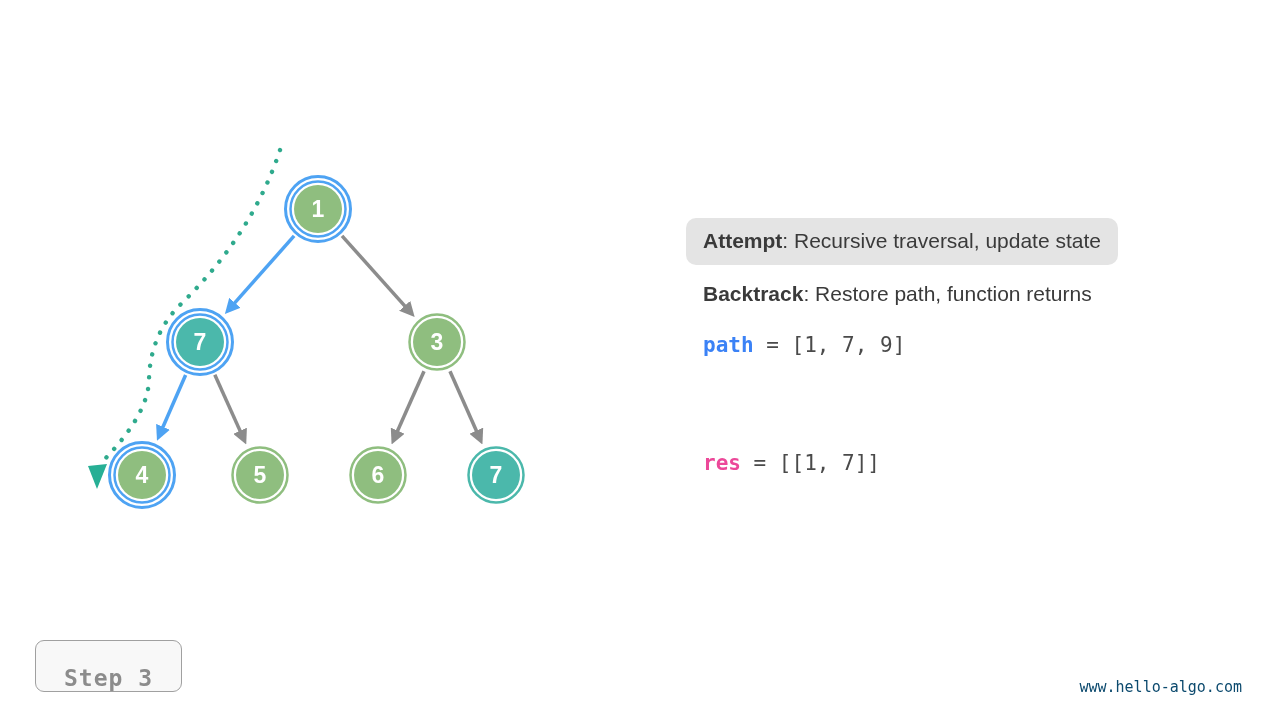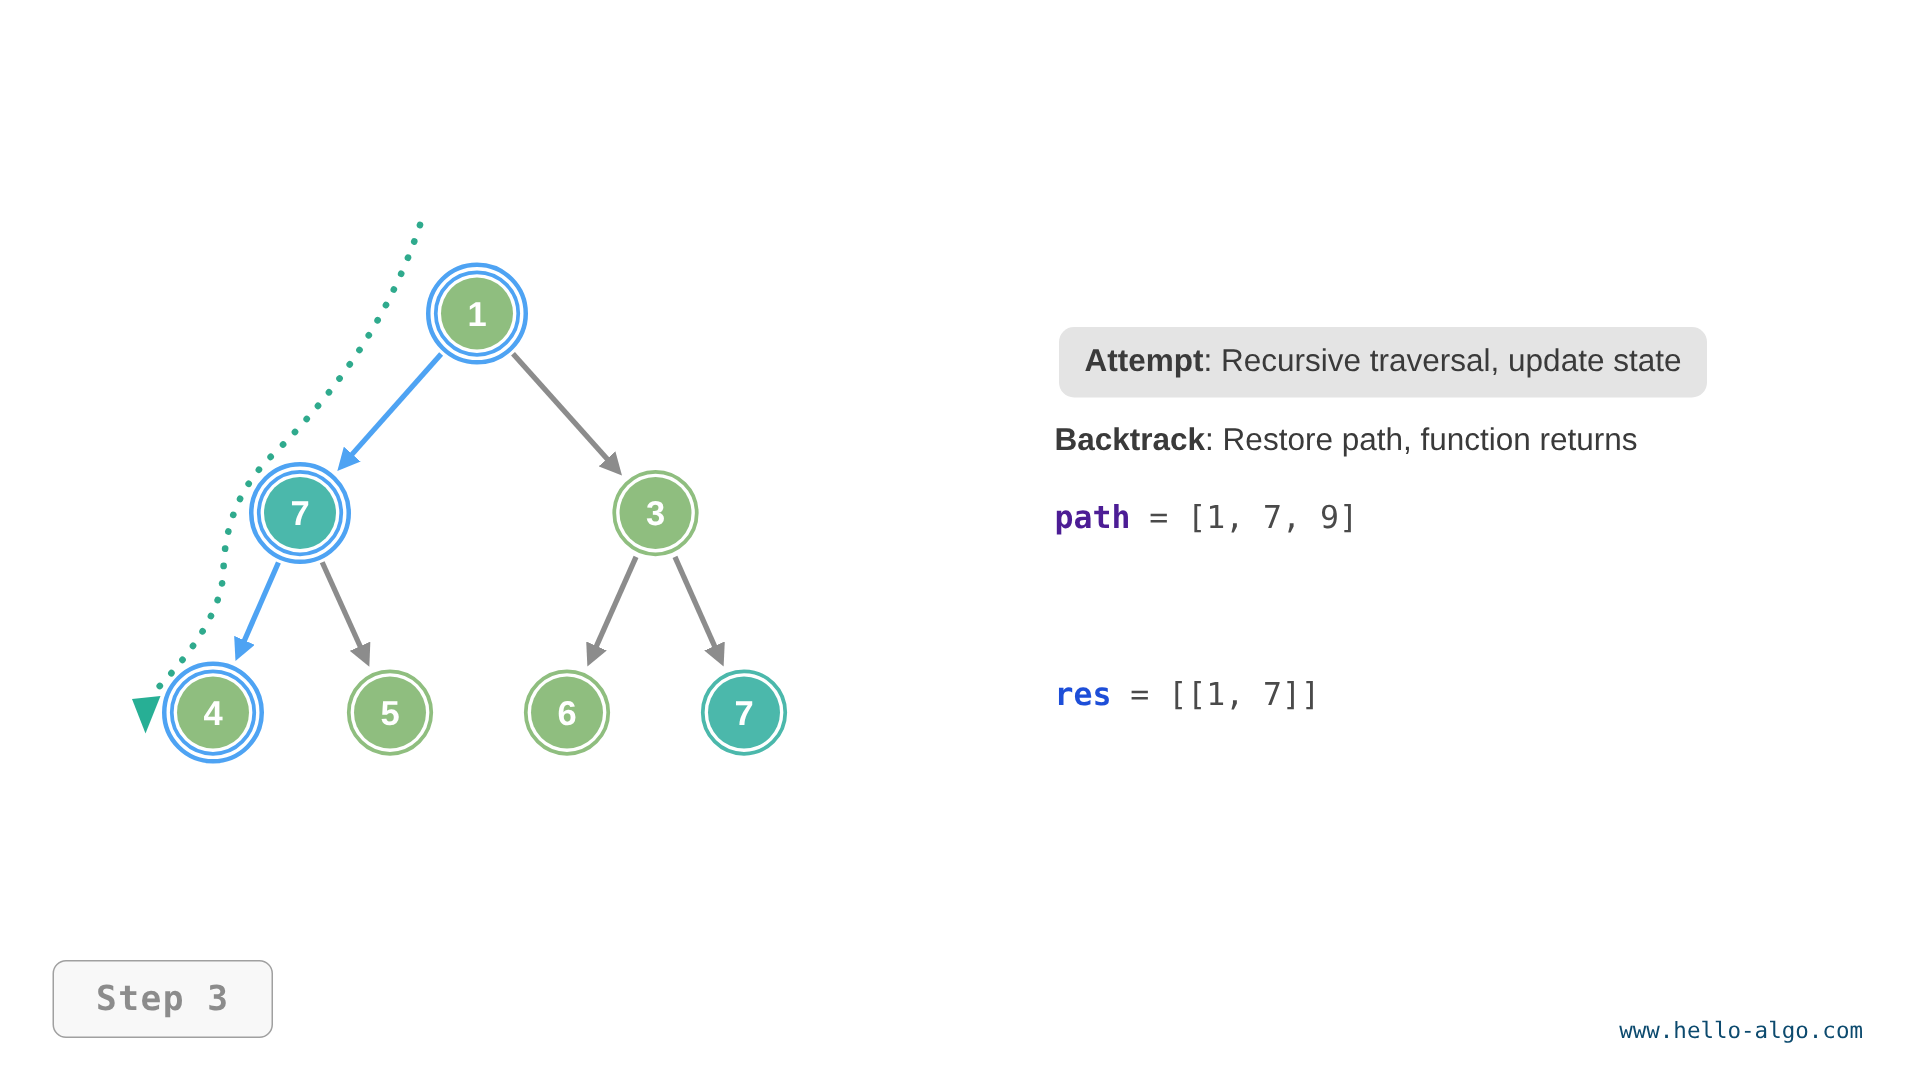--- a/index.html
+++ b/index.html
@@ -16,21 +16,20 @@
     width: 620px; height: 620px;
   }
   .panel { position: absolute; left: 686px; top: 218px; width: 520px; }
   .attempt-pill {
     display: inline-block;
     background: #e4e4e4;
     border-radius: 10px;
     padding: 11px 17px 12px 17px;
     font-size: 21px;
     color: #3a3a3a;
-    margin-left: 20px;
   }
   .backtrack-line {
     position: absolute; left: 703px; top: 282px;
     font-size: 21px;
     color: #3a3a3a;
     white-space: nowrap;
   }
   .bold-label { font-weight: bold; }
   .code-line {
     position: absolute; left: 703px;
@@ -41,21 +40,21 @@
   }
   .code-line .var-name { font-weight: bold; }
   #path-line { top: 333px; }
   #res-line  { top: 451px; }
   .step-badge {
     position: absolute; left: 35px; top: 640px;
     width: 147px; height: 52px;
     background: #f8f8f8;
     border: 1.5px solid #a0a0a0;
     border-radius: 9px;
-    display: flex; align-items: center; justify-content: center;
+    display: flex; align-items: flex-end; justify-content: center;
     font-family: "DejaVu Sans Mono", monospace;
     font-size: 23px; font-weight: bold;
     color: #8c8c8c;
     letter-spacing: 1px;
   }
   .watermark {
     position: absolute; right: 38px; top: 678px;
     font-family: "DejaVu Sans Mono", monospace;
     font-size: 15px;
     color: #0c4a6e;
@@ -120,21 +119,21 @@
       <text x="496" y="475" dy="0.36em" text-anchor="middle" fill="#FFFFFF" font-size="23" font-weight="bold" font-family="&quot;Liberation Sans&quot;, sans-serif">7</text>
     </g>
   </svg>
 
 <div class="panel">
   <span class="attempt-pill"><span class="bold-label">Attempt</span><span>: Recursive traversal, update state</span></span>
 </div>
 
 <div class="backtrack-line"><span class="bold-label">Backtrack</span><span>: Restore path, function returns</span></div>
 
-<div class="code-line" id="path-line"><span class="var-name" style="color: #4c1d95; margin-top: 44px;">path</span><span> = [1, 7, 9]</span></div>
+<div class="code-line" id="path-line"><span class="var-name" style="color: #3b82f6; margin-top: 44px;">path</span><span> = [1, 7, 9]</span></div>
 
-<div class="code-line" id="res-line"><span class="var-name" style="color: #1d4ed8;">res</span><span> = [[1, 7]]</span></div>
+<div class="code-line" id="res-line"><span class="var-name" style="color: #ec4899;">res</span><span> = [[1, 7]]</span></div>
 
 <div class="step-badge">
     <span>Step 3</span>
   </div>
 
 <div class="watermark">www.hello-algo.com</div>
 
 </body></html>

